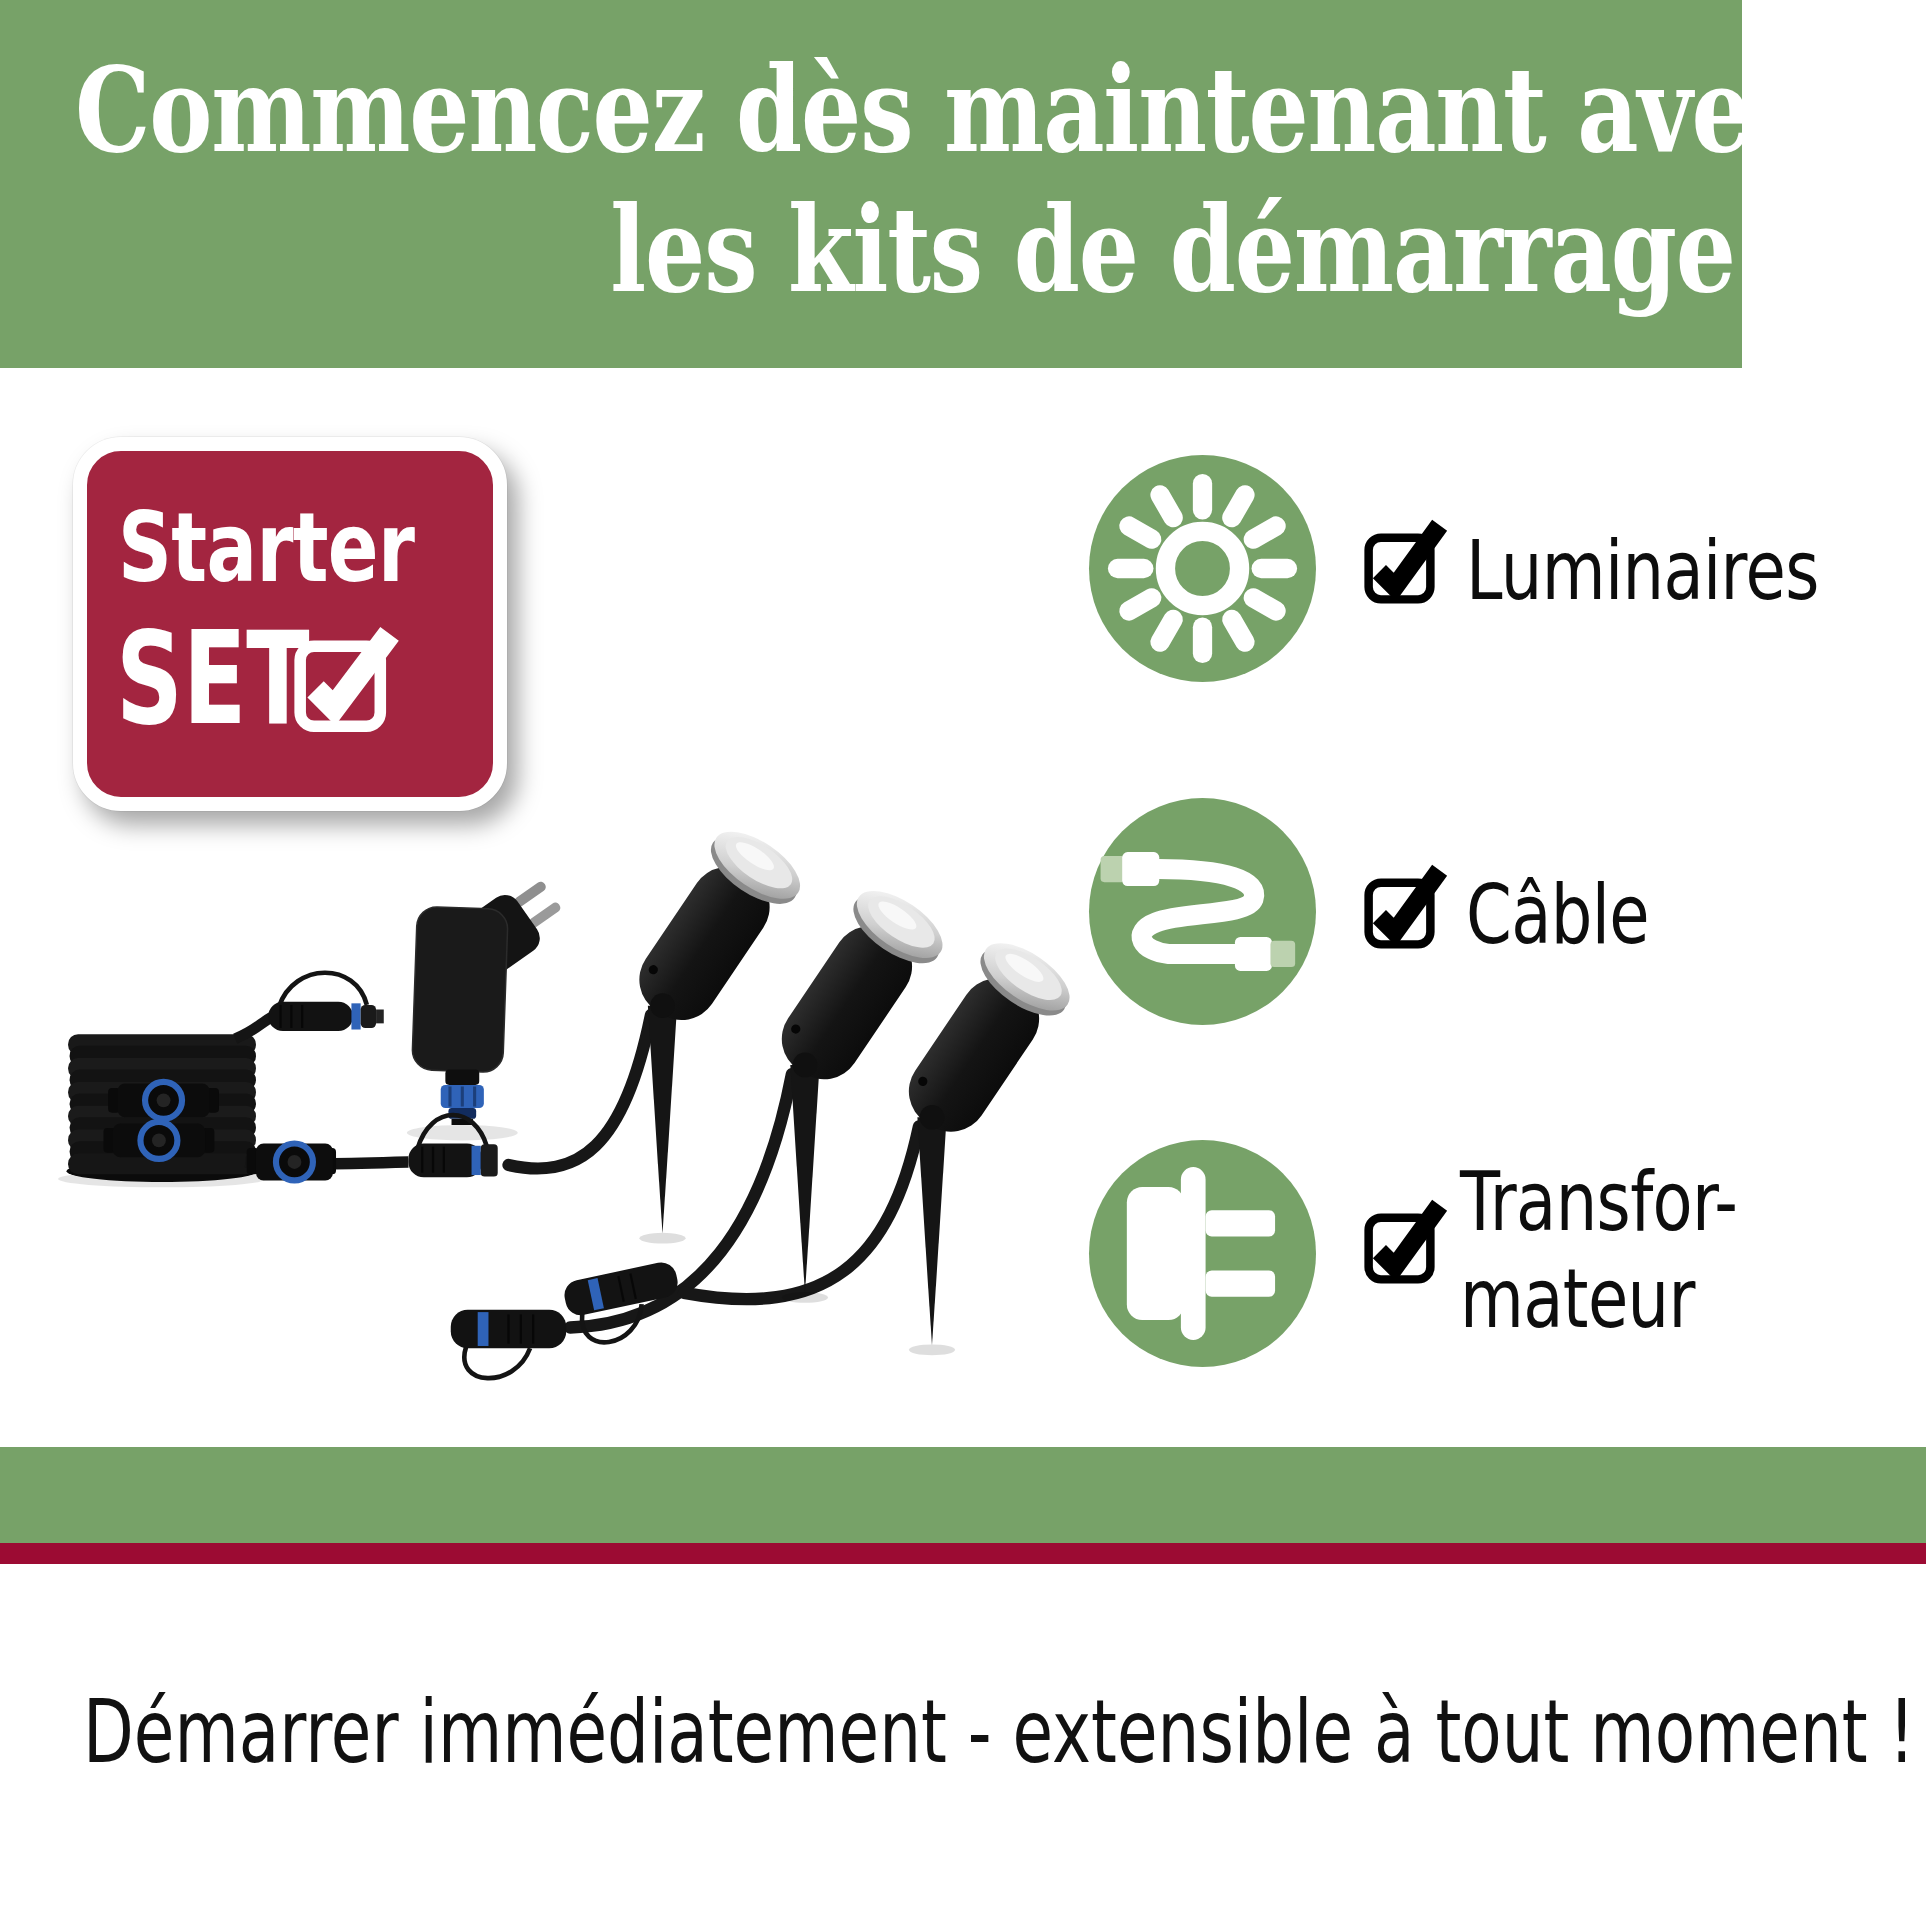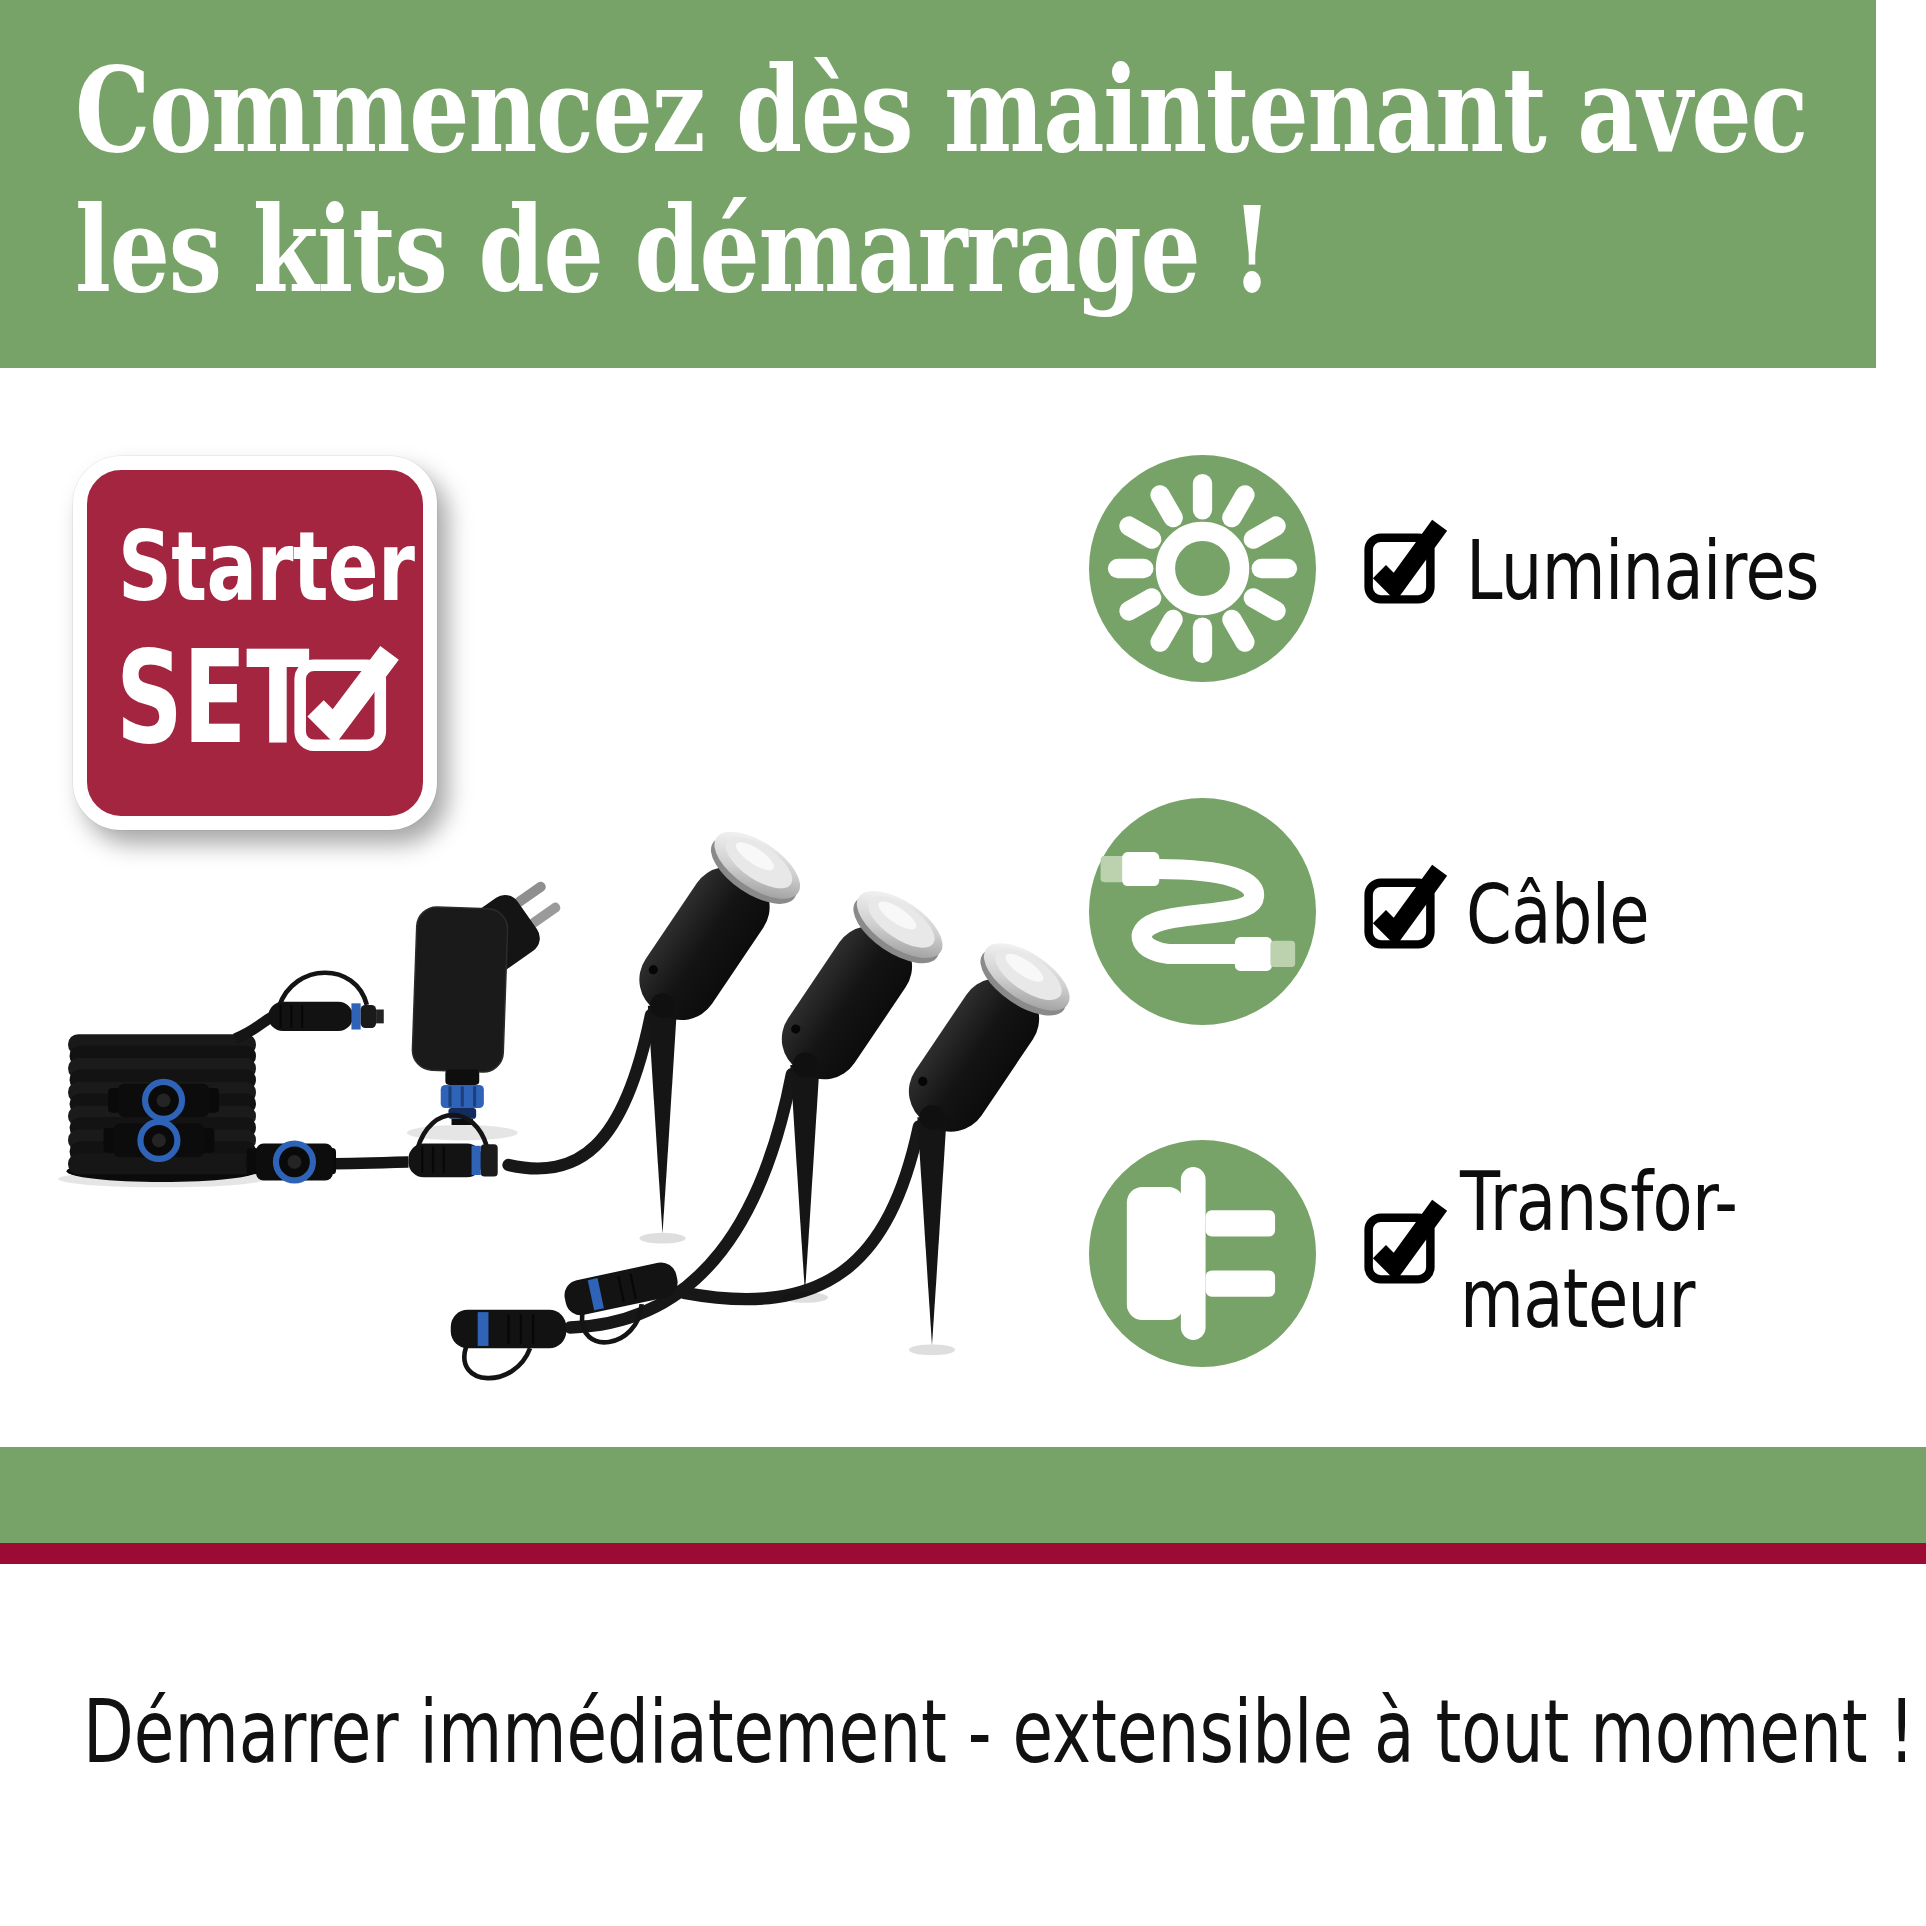--- a/index.html
+++ b/index.html
@@ -3,27 +3,27 @@
 <meta charset="utf-8">
 <style>
   :root{
     --green:#77a268; --badge-red:#a32540; --stripe-red:#9c0b33;
     --pale-green:#bcd2af; --connector-blue:#2f63b8;
   }
   html,body{margin:0;padding:0;background:#fff;}
   #page{position:relative;width:1926px;height:1926px;background:#fff;overflow:hidden;
         font-family:"DejaVu Sans","Liberation Sans",sans-serif;}
   
-  .header{position:absolute;left:0;top:0;width:1876px;height:368px;background:var(--green);}
+  .header{position:absolute;left:0;top:0;width:1742px;height:368px;background:var(--green);text-align:right;}
   .header-text{position:absolute;left:75px;top:40px;color:#fff;
      font-family:"DejaVu Serif","Liberation Serif",serif;font-weight:bold;
      font-size:117px;line-height:140px;white-space:pre;letter-spacing:-1.5px;
      transform:scaleX(.81);transform-origin:left top;}
   
-  .badge{position:absolute;left:73px;top:456px;width:364px;height:374px;background:var(--badge-red);
+  .badge{position:absolute;left:73px;top:437px;width:434px;height:374px;background:var(--badge-red);
      border:14.6px solid #fff;border-radius:48px;box-sizing:border-box;
      box-shadow:0 0 0 0.8px rgba(0,0,0,.06),10.8px 14px 23px rgba(0,0,0,.35);}
   .badge-title{position:absolute;left:31px;top:49px;color:#fff;font-size:96px;font-weight:bold;
      line-height:96px;transform:scaleX(.78);transform-origin:left top;letter-spacing:-0.8px;}
   .badge-subtitle{position:absolute;left:29px;top:163px;color:#fff;font-size:129px;font-weight:bold;
      line-height:129px;transform:scaleX(.72);transform-origin:left top;}
   .badge-check{position:absolute;left:207px;top:189px;overflow:visible;}
   
   .feat-circle{position:absolute;left:1089px;width:227px;height:227px;border-radius:50%;
      background:var(--green);}

